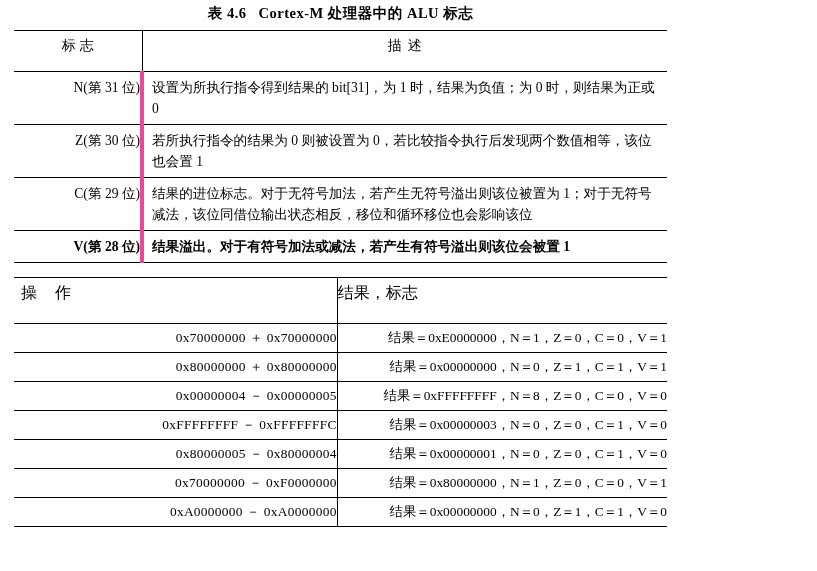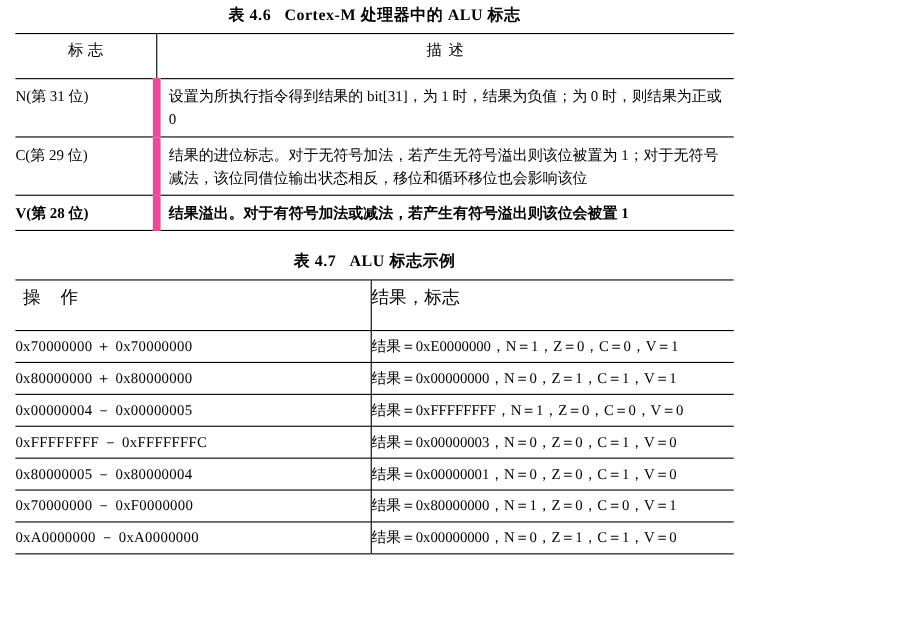--- a/index.html
+++ b/index.html
@@ -66,22 +66,22 @@
     line-height: 1.55;
     padding: 5px 6px 5px 8px;
     vertical-align: top;
     border-bottom: 1px solid #000;
   }
   .t1 tbody tr:last-child td {
     border-bottom: none;
     font-weight: bold;
   }
   .t1 tbody td.c1 {
-    border-right: 7px solid #ec4899;
-    text-align: left;
+    border-right: 4px solid #ec4899;
+    text-align: right;
     white-space: nowrap;
     padding-left: 0;
     padding-right: 0;
   }
   .t1 col.colflag { width: 128px; }
 
   .gap {
     height: 14px;
   }
 
@@ -100,21 +100,21 @@
   }
   .t2 thead th.cop {
     border-right: 1px solid #000;
     letter-spacing: 7px;
     text-indent: 7px;
   }
   .t2 tbody td {
     border-bottom: 1px solid #000;
     font-size: 13.4px;
     padding: 5px 0 5px 0;
-    text-align: left;
+    text-align: right;
   }
   .t2 tbody td.cop {
     border-right: 1px solid #000;
     font-family: "Liberation Serif", "DejaVu Serif", serif;
     letter-spacing: 0.3px;
   }
   .t2 tbody tr:last-child td {
     border-bottom: none;
   }
   .mono {
@@ -140,35 +140,36 @@
         <th class="c1">标志</th>
         <th>描述</th>
       </tr>
     </thead>
     <tbody>
       <tr>
         <td class="c1">N(第 31 位)</td>
         <td>设置为所执行指令得到结果的 bit[31]，为 1 时，结果为负值；为 0 时，则结果为正或 0</td>
       </tr>
       <tr>
+        <td class="c1">Z(第 30 位)</td>
+        <td>若所执行指令的结果为 0 则被设置为 0，若比较指令执行后发现两个数值相等，该位也会置 1</td>
+      </tr>
+      <tr>
         <td class="c1">C(第 29 位)</td>
         <td>结果的进位标志。对于无符号加法，若产生无符号溢出则该位被置为 1；对于无符号减法，该位同借位输出状态相反，移位和循环移位也会影响该位</td>
       </tr>
       <tr>
         <td class="c1">V(第 28 位)</td>
         <td>结果溢出。对于有符号加法或减法，若产生有符号溢出则该位会被置 1</td>
       </tr>
     </tbody>
   </table>
 
   <div class="gap"></div>
 
-  <div class="table-caption">
-    <span class="caption-num">表 4.7</span><span>ALU 标志示例</span>
-  </div>
 
   <table class="t2">
     <colgroup>
         <col class="colop">
         <col>
       </colgroup>
     <thead>
       <tr>
         <th class="cop">操    作</th>
         <th>结果，标志</th>
@@ -178,21 +179,21 @@
       <tr>
         <td class="cop mono">0x70000000 ＋ 0x70000000</td>
         <td class="mono">结果＝0xE0000000，N＝1，Z＝0，C＝0，V＝1</td>
       </tr>
       <tr>
         <td class="cop mono">0x80000000 ＋ 0x80000000</td>
         <td class="mono">结果＝0x00000000，N＝0，Z＝1，C＝1，V＝1</td>
       </tr>
       <tr>
         <td class="cop mono">0x00000004 － 0x00000005</td>
-        <td class="mono">结果＝0xFFFFFFFF，N＝1，Z＝0，C＝0，V＝0</td>
+        <td class="mono">结果＝0xFFFFFFFF，N＝8，Z＝0，C＝0，V＝0</td>
       </tr>
       <tr>
         <td class="cop mono">0xFFFFFFFF － 0xFFFFFFFC</td>
         <td class="mono">结果＝0x00000003，N＝0，Z＝0，C＝1，V＝0</td>
       </tr>
       <tr>
         <td class="cop mono">0x80000005 － 0x80000004</td>
         <td class="mono">结果＝0x00000001，N＝0，Z＝0，C＝1，V＝0</td>
       </tr>
       <tr>

